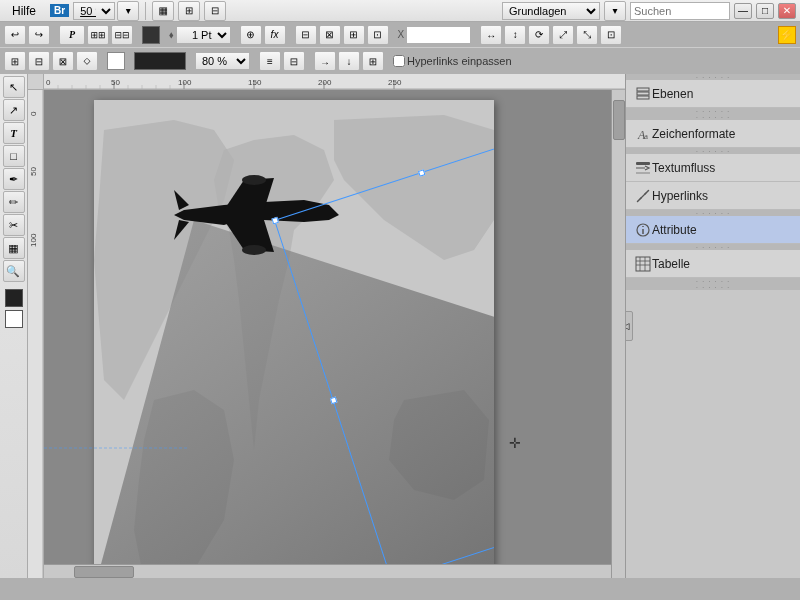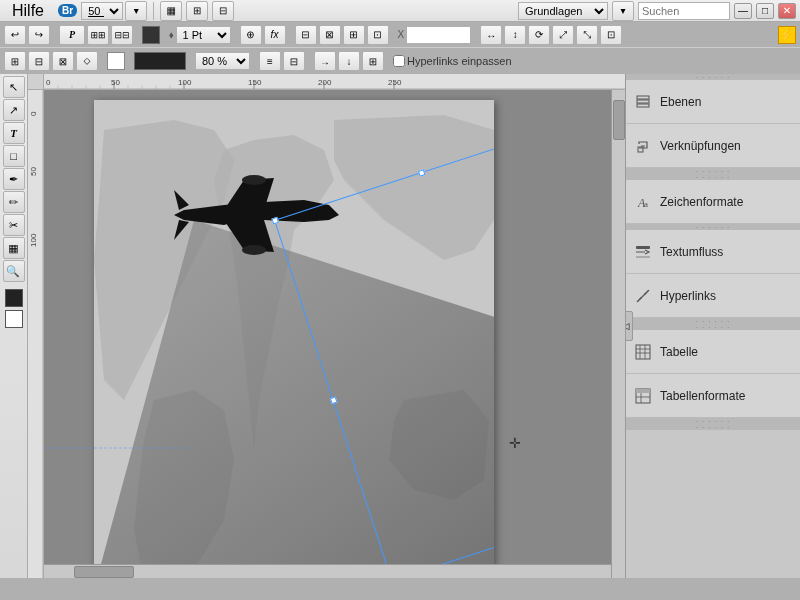--- a/index.html
+++ b/index.html
@@ -18,21 +18,21 @@
       display: flex;
       align-items: center;
       padding: 0 4px;
       border-bottom: 1px solid #aaa;
       gap: 2px;
     }
     .menu-item {
       padding: 2px 8px;
       cursor: pointer;
       border-radius: 2px;
-      font-size: 16px;
+      font-size: 12px;
     }
     #toolbar1 {
       height: 26px;
       display: flex;
       align-items: center;
       padding: 0 4px;
       gap: 2px;
       border-bottom: 1px solid #ccc;
     }
     #toolbar2 {
@@ -181,25 +181,24 @@
     }
     .panel-separator {
       height: 6px;
       background: #b8b8b8;
       display: flex; align-items: center; justify-content: center;
     }
     .panel-sep-dots {
       font-size: 7px; color: #888; letter-spacing: 1px;
     }
     .panel-item {
-      height: 44px;
+      height: 28px;
       display: flex;
       align-items: center;
       padding: 0 8px;
-      gap: 8px;
       cursor: pointer;
       background: #d4d4d4;
       border-bottom: 1px solid #bbb;
     }
     .panel-item-active {
       background: #b8c8e8;
     }
     .panel-icon {
       width: 18px; height: 18px;
       display: flex; align-items: center; justify-content: center;
@@ -239,45 +238,45 @@
       z-index: 10;
     }
   </style>
 </head>
 <body>
 
 <div id="menu-bar">
   <div class="menu-item">Hilfe</div>
   <div style="display:flex;align-items:center;gap:4px;margin-left:4px;">
 
-    <div style="background:#1a6eb5;color:white;font-size:10px;font-weight:bold;padding:1px 4px;border-radius:6px;">Br</div>
+    <div style="background:#1a6eb5;color:white;font-size:10px;font-weight:bold;padding:1px 4px;border-radius:0;">Br</div>
 
     <div style="display:flex;align-items:center;gap:2px;">
       <select class="tb-select" style="width:42px;text-decoration:underline;">
         <option>50 %</option>
         <option>75 %</option>
         <option>100 %</option>
       </select>
       <div class="tb-btn">▾</div>
     </div>
     <div class="tb-separator"></div>
 
     <div class="tb-btn">▦</div>
     <div class="tb-btn">⊞</div>
     <div class="tb-btn">⊟</div>
   </div>
 
   <div style="margin-left:auto;display:flex;align-items:center;gap:4px;">
-    <select class="tb-select" style="width:90px;">
+    <select class="tb-select" style="width:98px;">
       <option>Grundlagen</option>
     </select>
     <div class="tb-btn">▾</div>
 
     <div style="position:relative;display:flex;align-items:center;">
-      <input class="tb-input" style="width: 92px;" type="text" placeholder="Suchen">
+      <input class="tb-input" style="width: 100px;" type="text" placeholder="Suchen">
     </div>
 
     <div class="titlebar-btn">—</div>
     <div class="titlebar-btn">□</div>
     <div class="titlebar-btn" style="background:linear-gradient(to bottom,#f08080,#d06060);color:white;">✕</div>
   </div>
 </div>
 
 <div id="toolbar1">
 
@@ -287,21 +286,21 @@
 
   <div class="tb-btn" style="width:26px;font-style:italic;font-weight:bold;font-family:serif;">P</div>
   <div class="tb-btn" style="font-size:9px;">⊞⊞</div>
   <div class="tb-btn" style="font-size:9px;">⊟⊟</div>
   <div class="tb-separator"></div>
 
   <div style="width:18px;height:18px;background:#333;border:1px solid #666;"></div>
   <div class="tb-separator"></div>
 
   <div style="font-size:10px;color:#555;">⬧</div>
-  <select class="tb-select" style="width:55px;">
+  <select class="tb-select" style="width:55px;text-align:right;">
     <option>1 Pt</option>
   </select>
   <div class="tb-separator"></div>
 
   <div class="tb-btn">⊕</div>
   <div class="tb-btn" style="font-style:italic;">fx</div>
   <div class="tb-separator"></div>
 
   <div class="tb-btn">⊟</div>
   <div class="tb-btn">⊠</div>
@@ -495,29 +494,20 @@
     <div class="panel-item">
           <div class="panel-icon">
             <svg width="16" height="16" viewBox="0 0 16 16">
               <rect x="2" y="10" width="12" height="3" fill="none" stroke="#555" stroke-width="1"></rect>
               <rect x="2" y="6" width="12" height="3" fill="none" stroke="#555" stroke-width="1"></rect>
               <rect x="2" y="2" width="12" height="3" fill="none" stroke="#555" stroke-width="1"></rect>
             </svg>
           </div>
           <span class="panel-label">Ebenen</span>
         </div>
-        <div class="panel-item">
-          <div class="panel-icon">
-            <svg width="16" height="16" viewBox="0 0 16 16">
-              <path d="M6,8 L10,8 M4,6 L4,4 L12,4 L12,10 L4,10" fill="none" stroke="#555" stroke-width="1.2"></path>
-              <rect x="3" y="9" width="5" height="5" fill="none" stroke="#555" stroke-width="1"></rect>
-            </svg>
-          </div>
-          <span class="panel-label">Verknüpfungen</span>
-        </div>
         <div class="panel-separator">
           <span class="panel-sep-dots">· · · · · ·</span>
         </div>
         <div class="panel-separator">
           <span class="panel-sep-dots">· · · · · ·</span>
         </div>
         <div class="panel-item">
           <div class="panel-icon">
             <svg width="16" height="16" viewBox="0 0 16 16">
               <text x="3" y="13" font-size="12" font-family="serif" font-style="italic" fill="#555">A</text>
@@ -545,47 +535,46 @@
               <path d="M6,10 L4,12 C2,14 2,14 4,12" fill="none" stroke="#555" stroke-width="1.5" stroke-linecap="round"></path>
               <path d="M10,6 L12,4 C14,2 14,2 12,4" fill="none" stroke="#555" stroke-width="1.5" stroke-linecap="round"></path>
               <path d="M5,11 Q8,8 11,5" fill="none" stroke="#555" stroke-width="1.2"></path>
               <path d="M7,9 L9,7" stroke="#555" stroke-width="1"></path>
             </svg>
           </div>
           <span class="panel-label">Hyperlinks</span>
         </div>
         <div class="panel-separator">
           <span class="panel-sep-dots">· · · · · ·</span>
+        </div>
+        <div class="panel-item panel-item-active">
+          <div class="panel-icon">
+            <svg width="16" height="16" viewBox="0 0 16 16">
+              <circle cx="8" cy="8" r="6" fill="none" stroke="#555" stroke-width="1.2"></circle>
+              <line x1="8" y1="4" x2="8" y2="5" stroke="#555" stroke-width="1.5"></line>
+              <line x1="8" y1="7" x2="8" y2="12" stroke="#555" stroke-width="1.5"></line>
+            </svg>
+          </div>
+          <span class="panel-label">Attribute</span>
         </div>
         <div class="panel-separator">
           <span class="panel-sep-dots">· · · · · ·</span>
         </div>
         <div class="panel-item">
           <div class="panel-icon">
             <svg width="16" height="16" viewBox="0 0 16 16">
               <rect x="1" y="1" width="14" height="14" fill="none" stroke="#555" stroke-width="1"></rect>
               <line x1="1" y1="5" x2="15" y2="5" stroke="#555" stroke-width="0.8"></line>
               <line x1="1" y1="9" x2="15" y2="9" stroke="#555" stroke-width="0.8"></line>
               <line x1="5" y1="1" x2="5" y2="15" stroke="#555" stroke-width="0.8"></line>
               <line x1="10" y1="1" x2="10" y2="15" stroke="#555" stroke-width="0.8"></line>
             </svg>
           </div>
           <span class="panel-label">Tabelle</span>
         </div>
-        <div class="panel-item">
-          <div class="panel-icon">
-            <svg width="16" height="16" viewBox="0 0 16 16">
-              <rect x="1" y="1" width="14" height="14" fill="none" stroke="#555" stroke-width="1"></rect>
-              <rect x="1" y="1" width="14" height="4" fill="#aaa"></rect>
-              <line x1="1" y1="9" x2="15" y2="9" stroke="#555" stroke-width="0.8"></line>
-              <line x1="6" y1="5" x2="6" y2="15" stroke="#555" stroke-width="0.8"></line>
-            </svg>
-          </div>
-          <span class="panel-label">Tabellenformate</span>
-        </div>
         <div class="panel-separator">
           <span class="panel-sep-dots">· · · · · ·</span>
         </div>
       </div>
 
     <div class="panel-separator">
       <span class="panel-sep-dots">· · · · · ·</span>
     </div>
   </div>
 

